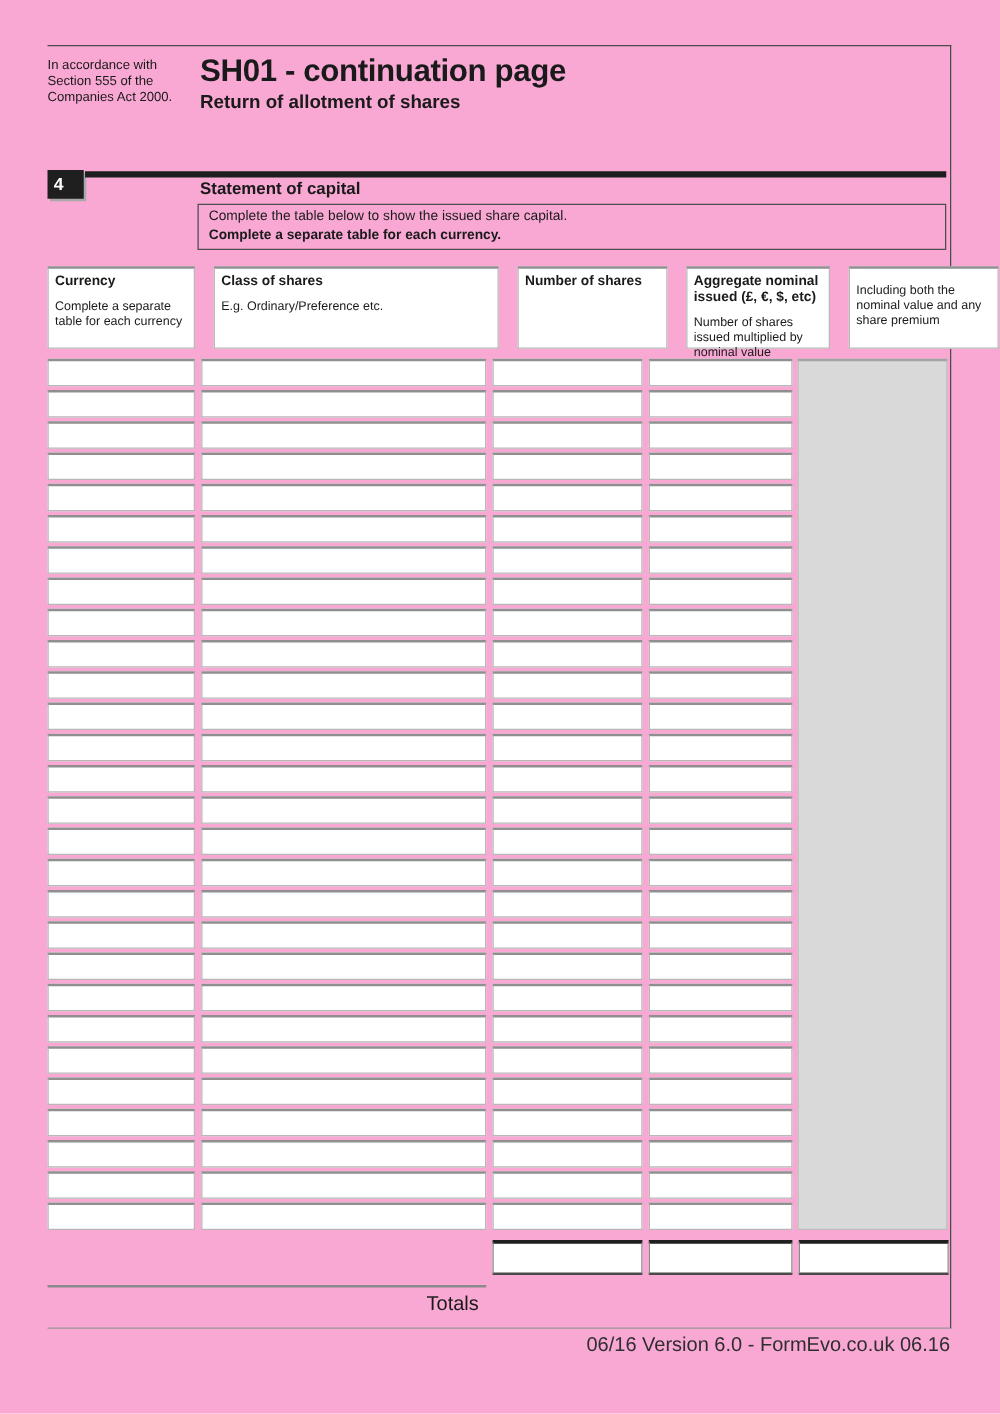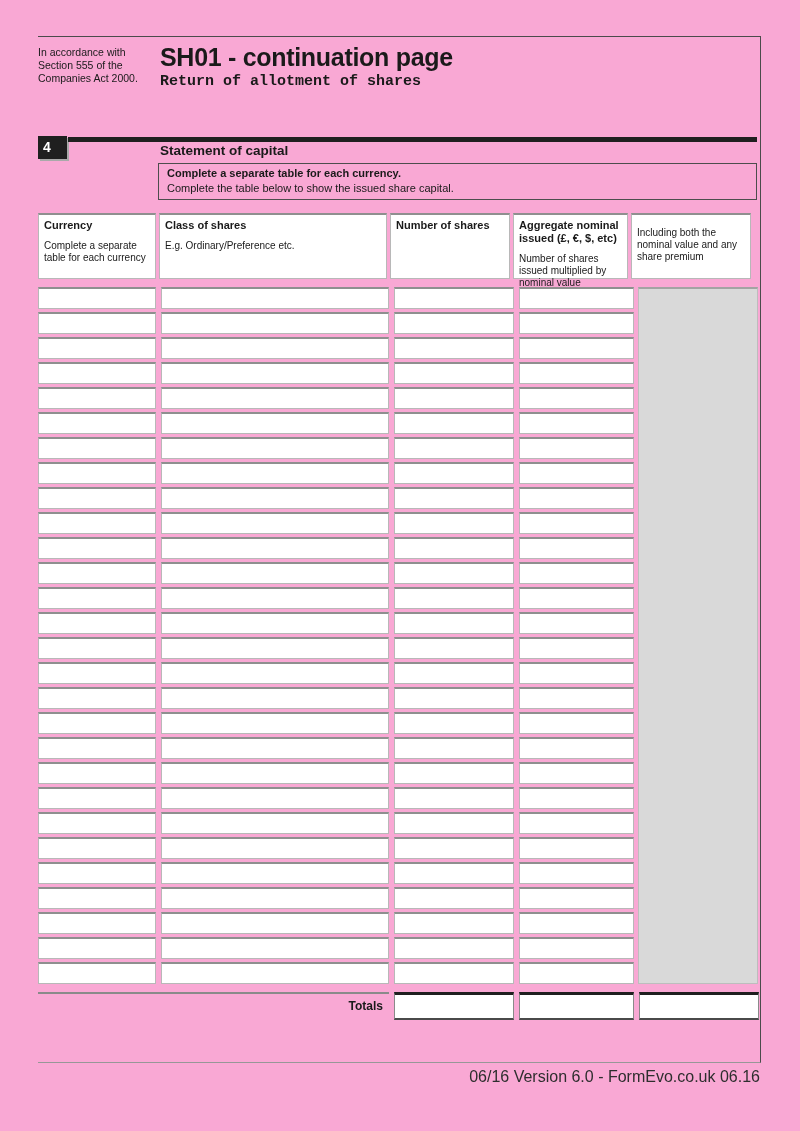--- a/index.html
+++ b/index.html
@@ -8,55 +8,55 @@
   .sheet { position:relative; width:800px; height:1131px; background:#f9a8d4; overflow:hidden; }
 
   .page { position:absolute; left:38px; top:36px; width:723px; height:1027px;
           border-top:1px solid #4b4b4b; border-right:1px solid #4b4b4b; border-bottom:1px solid #979797; }
 
   
   .masthead { position:absolute; left:0; top:7px; width:100%; }
   .accordance { position:absolute; left:0; top:2px; width:118px; font-size:10.5px; line-height:13px; }
   .titleblock { position:absolute; left:122px; top:0; }
   .form-title { font-size:25px; font-weight:bold; letter-spacing:-0.3px; line-height:27px; }
-  .form-subtitle { font-size:15px; font-weight:bold; margin-top:2px;font-family:Liberation Mono, monospace; }
+  .form-subtitle { font-size:15px; font-weight:bold; margin-top:2px; }
 
   
   .section-row { position:absolute; left:0; top:98px; width:721px; height:24px; }
   .section-num { position:absolute; left:0; top:1px; width:29px; height:23px; background:#1f1f1f; color:#fff;
                  font-size:14px; font-weight:bold; padding:3px 0 0 5px; box-shadow:2px 2px 0 0 #a9a9a9; }
   .section-line { position:absolute; left:30px; top:2px; width:689px; height:5px; background:#1f1f1f; }
   .section-title { position:absolute; left:122px; top:8px; font-size:13.5px; font-weight:bold; }
 
   
   .instruction-box { position:absolute; left:120px; top:126px; width:599px; height:37px;
                      border:1px solid #4d4d4d; padding:2px 8px; }
   .instruction-box .line { font-size:11px; line-height:15px; }
   .instruction-box .line.bold { font-weight:bold; }
 
   
   .table-header { position:absolute; left:0; top:176px; width:636px; display:grid;
-                  grid-template-columns:118px 228px 120px 115px 120px; column-gap:3px; }
+                  grid-template-columns:118px 228px 120px 115px 120px; column-gap:15px; }
   .hcell { height:66px; background:#fff; border:1px solid #b8b8b8; border-top:2px solid #8f8f8f; padding:4px 5px; }
   .hcell .label { font-size:11px; font-weight:bold; line-height:13px; }
   .hcell .note  { font-size:10px; line-height:12px; margin-top:8px; }
 
   
   .table-body { position:absolute; left:0; top:250px; width:721px; display:grid;
                 grid-template-columns:118px 228px 120px 115px; column-gap:5px;
                 grid-auto-rows:22px; row-gap:3px; }
   .cell { background:#fff; border:1px solid #b8b8b8; border-top:2px solid #8f8f8f; }
   .shaded-block { position:absolute; left:600px; top:0; width:120px; height:697px;
                   background:#d9d9d9; border:1px solid #bdbdbd; border-top:2px solid #a3a3a3; }
 
   
   .totals-row { position:absolute; left:0; top:955px; width:721px; display:grid;
                 grid-template-columns:351px 120px 115px 120px; column-gap:5px; }
-  .totals-label { border-top:2px solid #8a8a8a; font-size:12px; font-weight:bold;
-                  text-align:right; padding:5px 6px 0 0; }
+  .totals-label { border-top:2px solid #8a8a8a; font-size:16px; font-weight:normal;
+                  text-align:right; padding:5px 6px 0 0;margin-top:36px; }
   .tcell { height:28px; background:#fff; border-top:3px solid #1f1f1f; border-bottom:2px solid #4a4a4a;
            border-left:1px solid #8a8a8a; border-right:1px solid #8a8a8a; }
 
   .version-line { position:absolute; top:1068px; right:40px; font-size:16px; color:#2e2e2e; }
 </style>
 </head>
 <body>
 
 <div class="sheet">
   <div class="page">
@@ -73,22 +73,22 @@
       </div>
     </div>
 
     <div class="section-row">
       <div class="section-num">4</div>
       <div class="section-line"></div>
       <div class="section-title">Statement of capital</div>
     </div>
 
     <div class="instruction-box">
+      <div class="line">Complete the table below to show the issued share capital.</div>
       <div class="line bold">Complete a separate table for each currency.</div>
-      <div class="line">Complete the table below to show the issued share capital.</div>
     </div>
 
     <div class="table-header">
       <div class="hcell">
         <div class="label">Currency</div>
         <div class="note">Complete a separate table for each currency</div>
       </div>
       <div class="hcell">
         <div class="label">Class of shares</div>
         <div class="note">E.g. Ordinary/Preference etc.</div>

